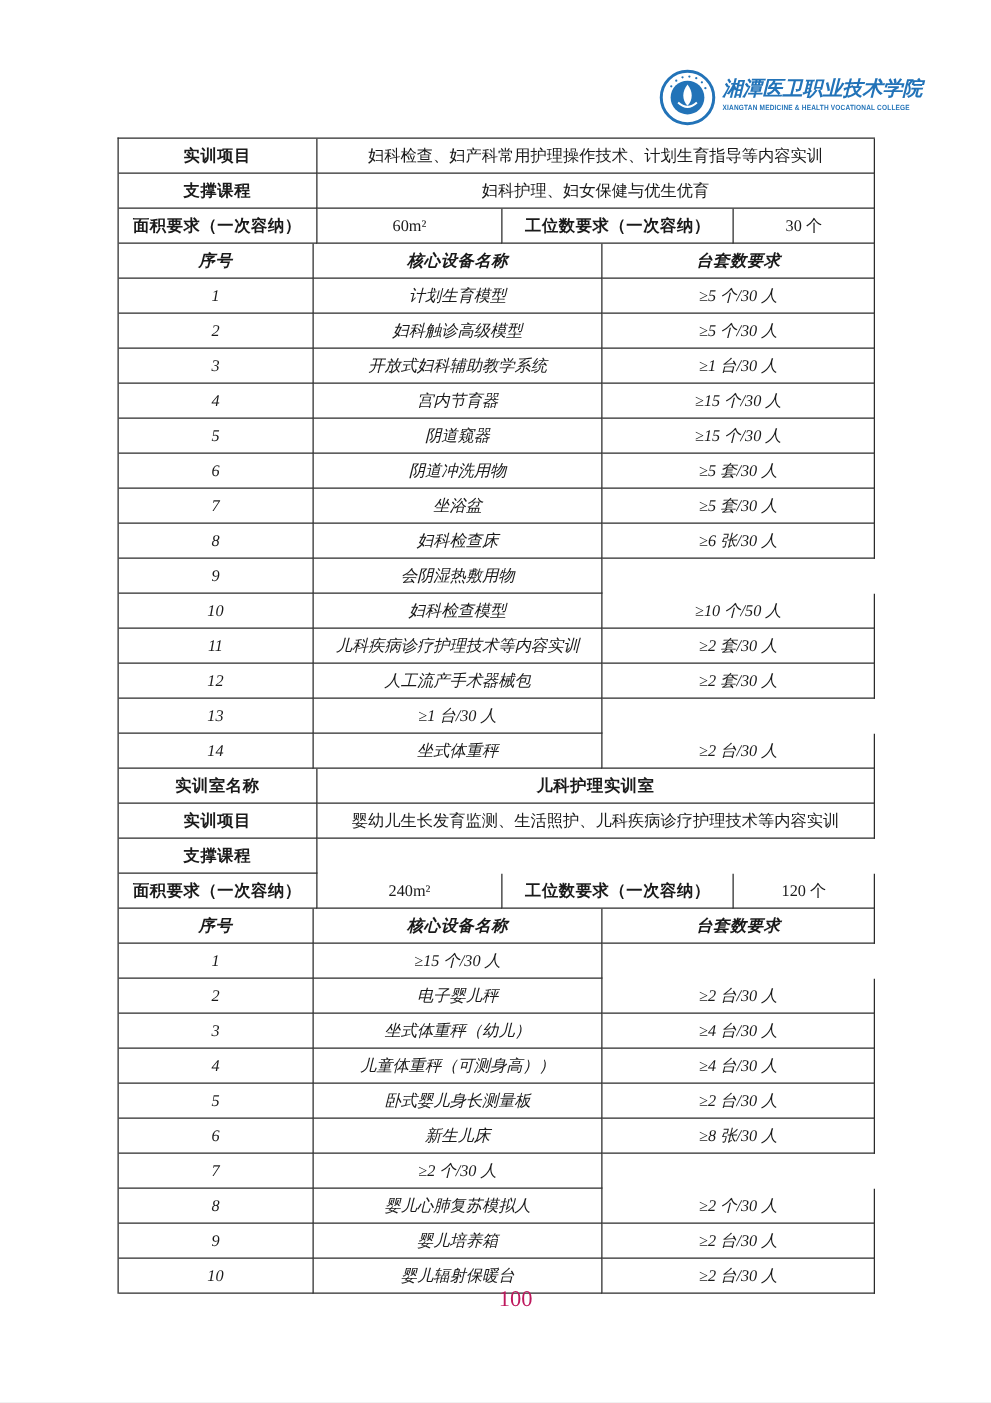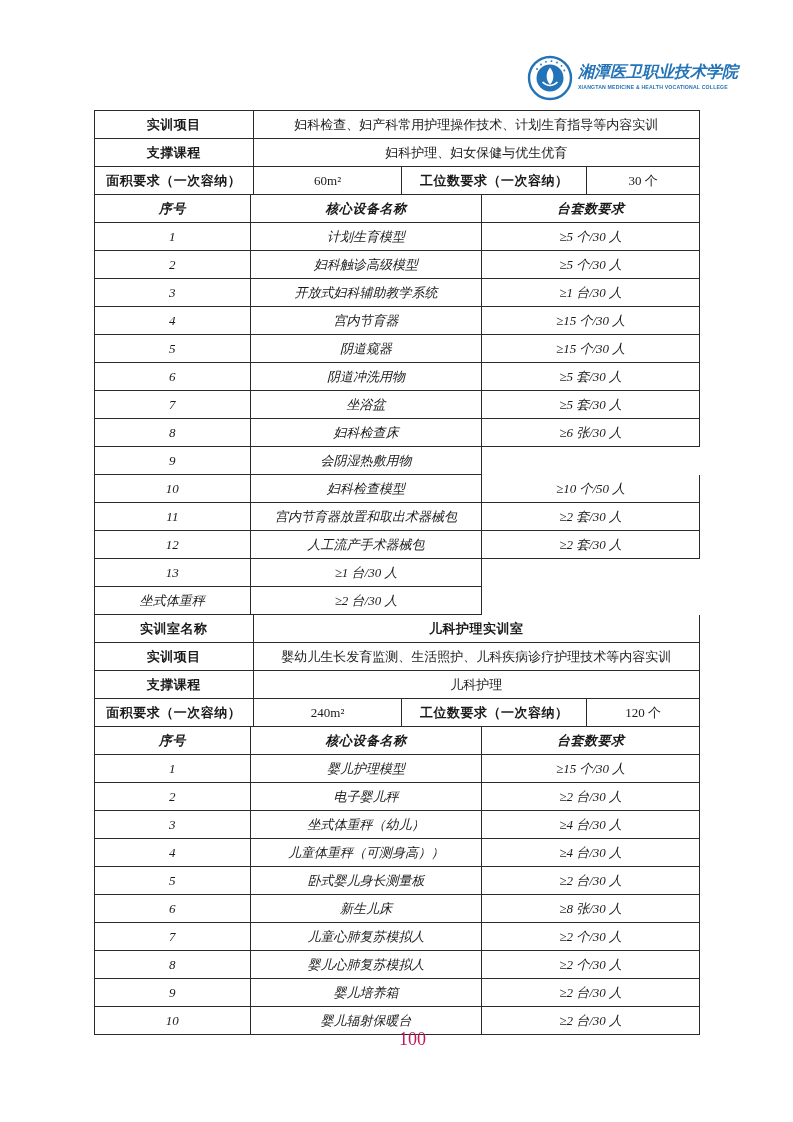--- a/index.html
+++ b/index.html
@@ -146,65 +146,64 @@
           <div class="cell">9</div>
           <div class="cell">会阴湿热敷用物</div>
         </div>
         <div class="row type-c">
           <div class="cell">10</div>
           <div class="cell">妇科检查模型</div>
           <div class="cell">≥10 个/50 人</div>
         </div>
         <div class="row type-c">
           <div class="cell">11</div>
-          <div class="cell">宫内节育器放置和取出术器械包</div>
+          <div class="cell">儿科疾病诊疗护理技术等内容实训</div>
           <div class="cell">≥2 套/30 人</div>
         </div>
         <div class="row type-c">
           <div class="cell">12</div>
           <div class="cell">人工流产手术器械包</div>
           <div class="cell">≥2 套/30 人</div>
         </div>
         <div class="row type-c">
           <div class="cell">13</div>
           <div class="cell">≥1 台/30 人</div>
         </div>
         <div class="row type-c">
+          <div class="cell">14</div>
           <div class="cell">坐式体重秤</div>
           <div class="cell">≥2 台/30 人</div>
         </div>
       </div>
 
     <div class="row type-a">
       <div class="cell label">实训室名称</div>
       <div class="cell label">儿科护理实训室</div>
     </div>
     <div class="row type-a">
       <div class="cell label">实训项目</div>
       <div class="cell">婴幼儿生长发育监测、生活照护、儿科疾病诊疗护理技术等内容实训</div>
     </div>
     <div class="row type-a">
       <div class="cell label">支撑课程</div>
-      <div class="cell">儿科护理</div>
     </div>
     <div class="row type-b">
       <div class="cell label">面积要求（一次容纳）</div>
       <div class="cell">240m²</div>
       <div class="cell label">工位数要求（一次容纳）</div>
       <div class="cell">120 个</div>
     </div>
     <div class="row type-c">
       <div class="cell label">序号</div>
       <div class="cell label">核心设备名称</div>
       <div class="cell label">台套数要求</div>
     </div>
     <div>
         <div class="row type-c">
           <div class="cell">1</div>
-          <div class="cell">婴儿护理模型</div>
           <div class="cell">≥15 个/30 人</div>
         </div>
         <div class="row type-c">
           <div class="cell">2</div>
           <div class="cell">电子婴儿秤</div>
           <div class="cell">≥2 台/30 人</div>
         </div>
         <div class="row type-c">
           <div class="cell">3</div>
           <div class="cell">坐式体重秤（幼儿）</div>
@@ -220,21 +219,20 @@
           <div class="cell">卧式婴儿身长测量板</div>
           <div class="cell">≥2 台/30 人</div>
         </div>
         <div class="row type-c">
           <div class="cell">6</div>
           <div class="cell">新生儿床</div>
           <div class="cell">≥8 张/30 人</div>
         </div>
         <div class="row type-c">
           <div class="cell">7</div>
-          <div class="cell">儿童心肺复苏模拟人</div>
           <div class="cell">≥2 个/30 人</div>
         </div>
         <div class="row type-c">
           <div class="cell">8</div>
           <div class="cell">婴儿心肺复苏模拟人</div>
           <div class="cell">≥2 个/30 人</div>
         </div>
         <div class="row type-c">
           <div class="cell">9</div>
           <div class="cell">婴儿培养箱</div>

